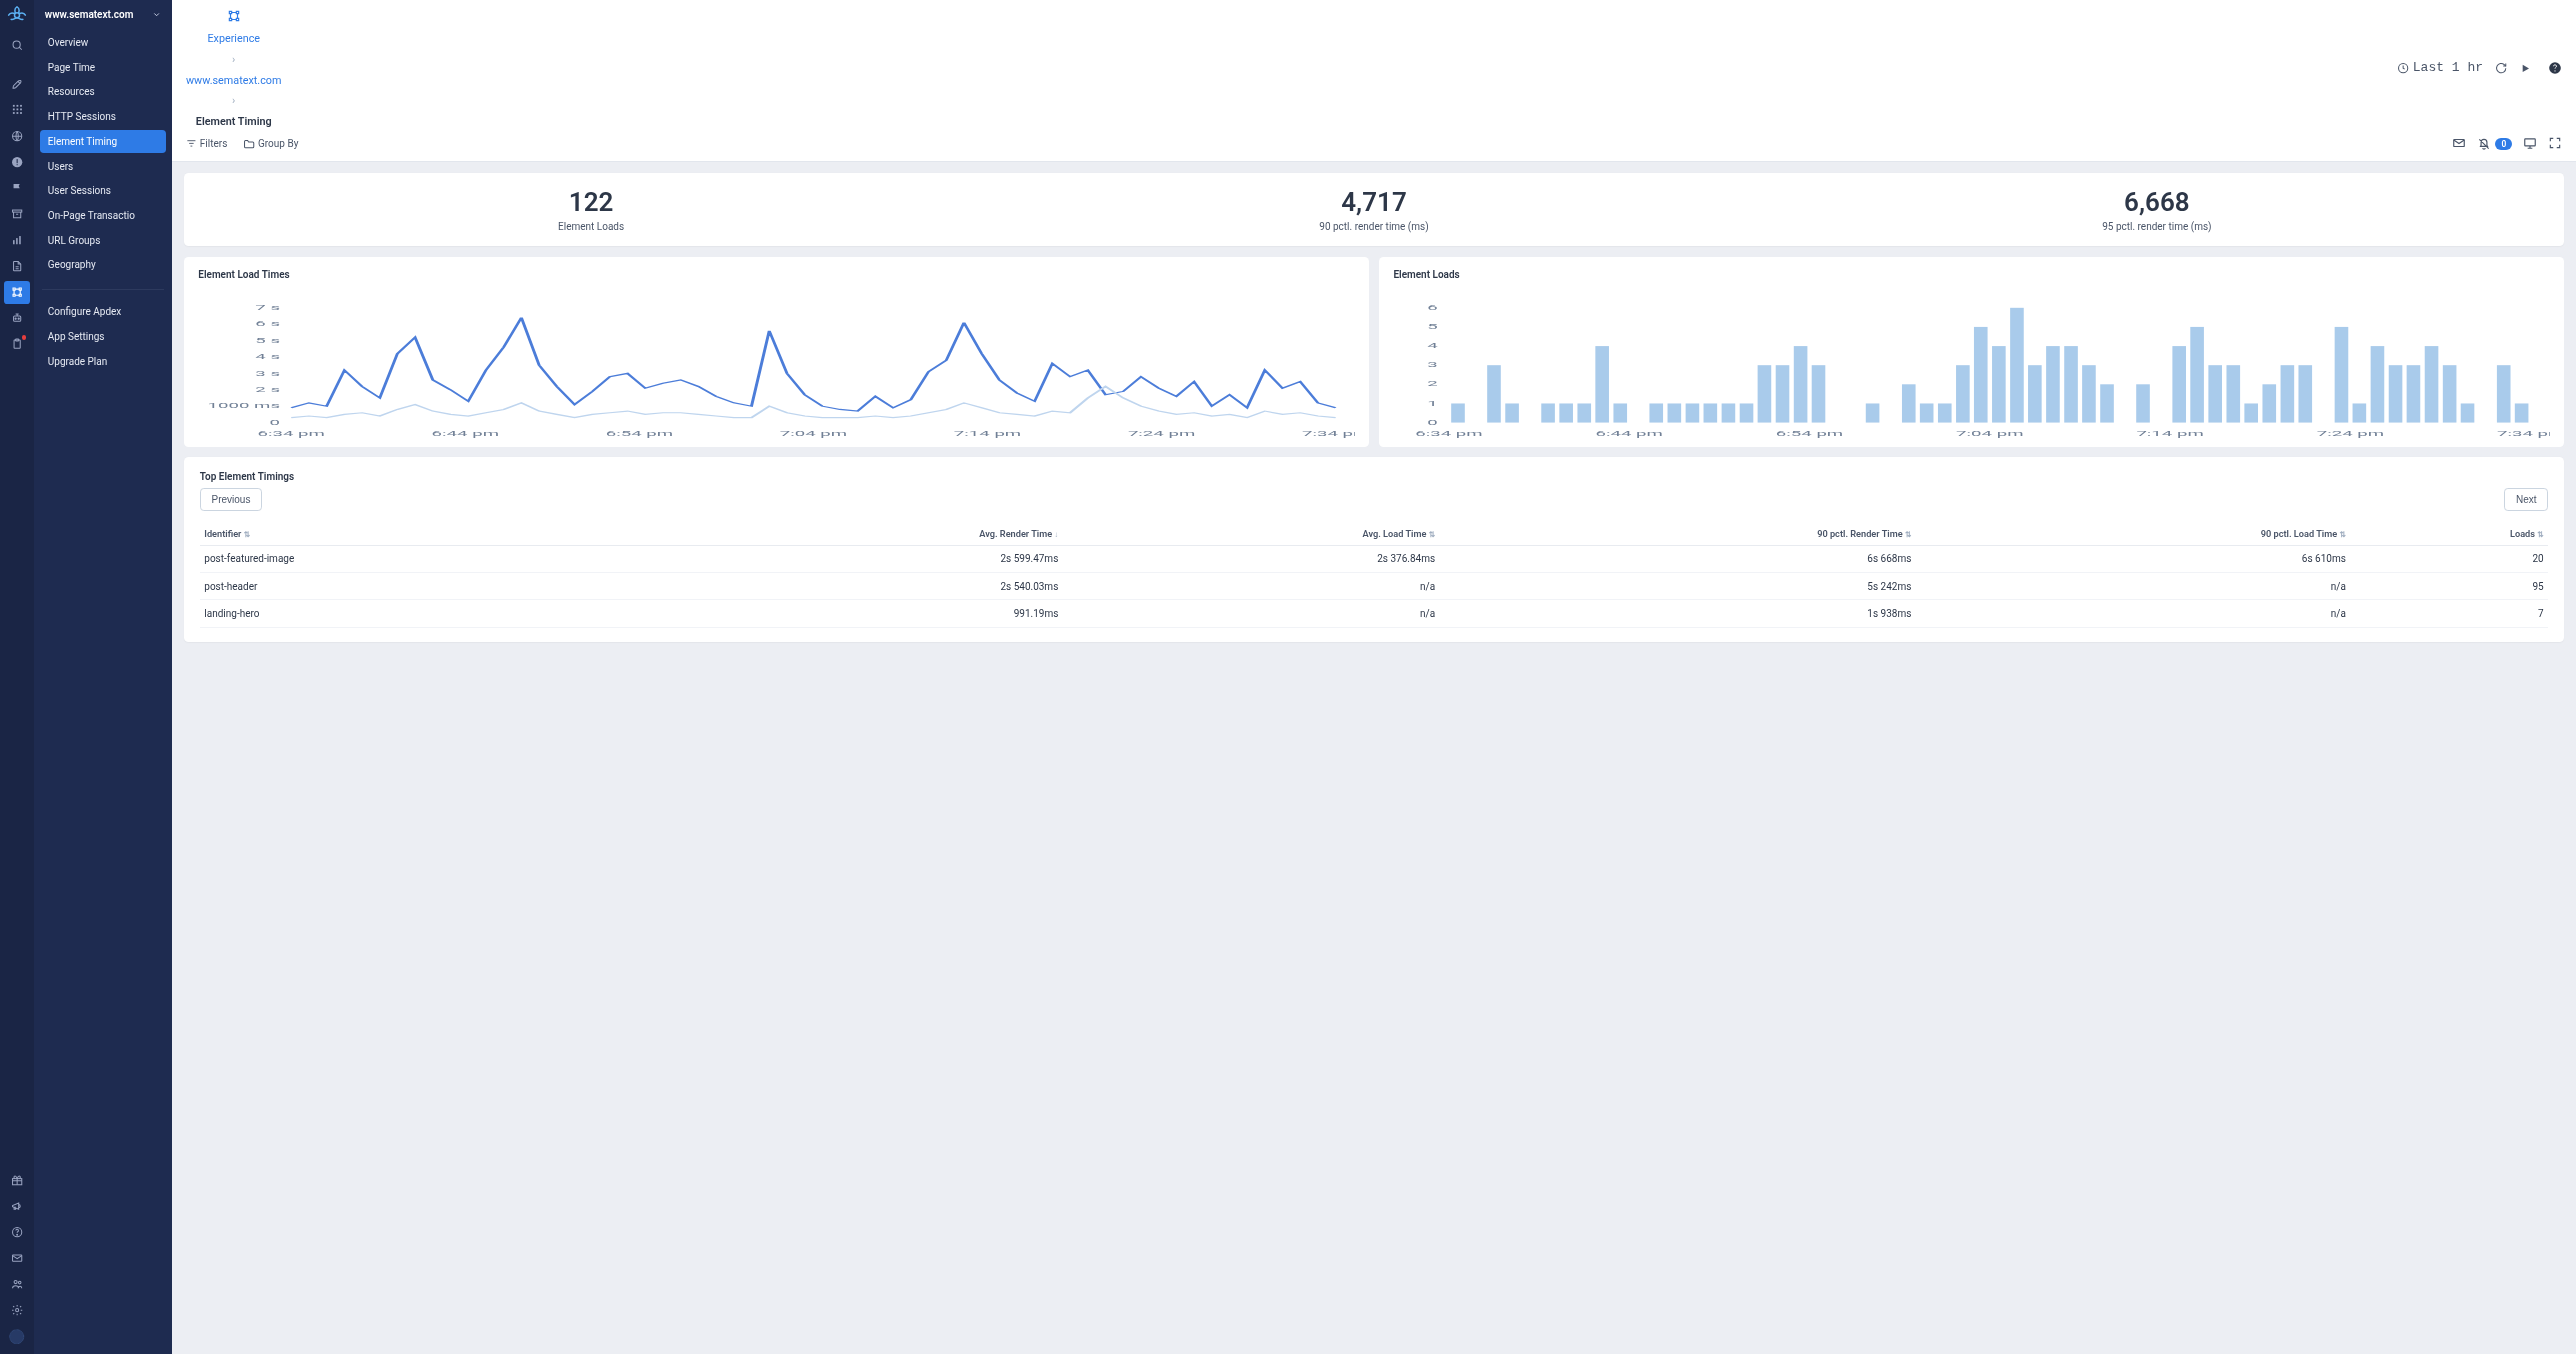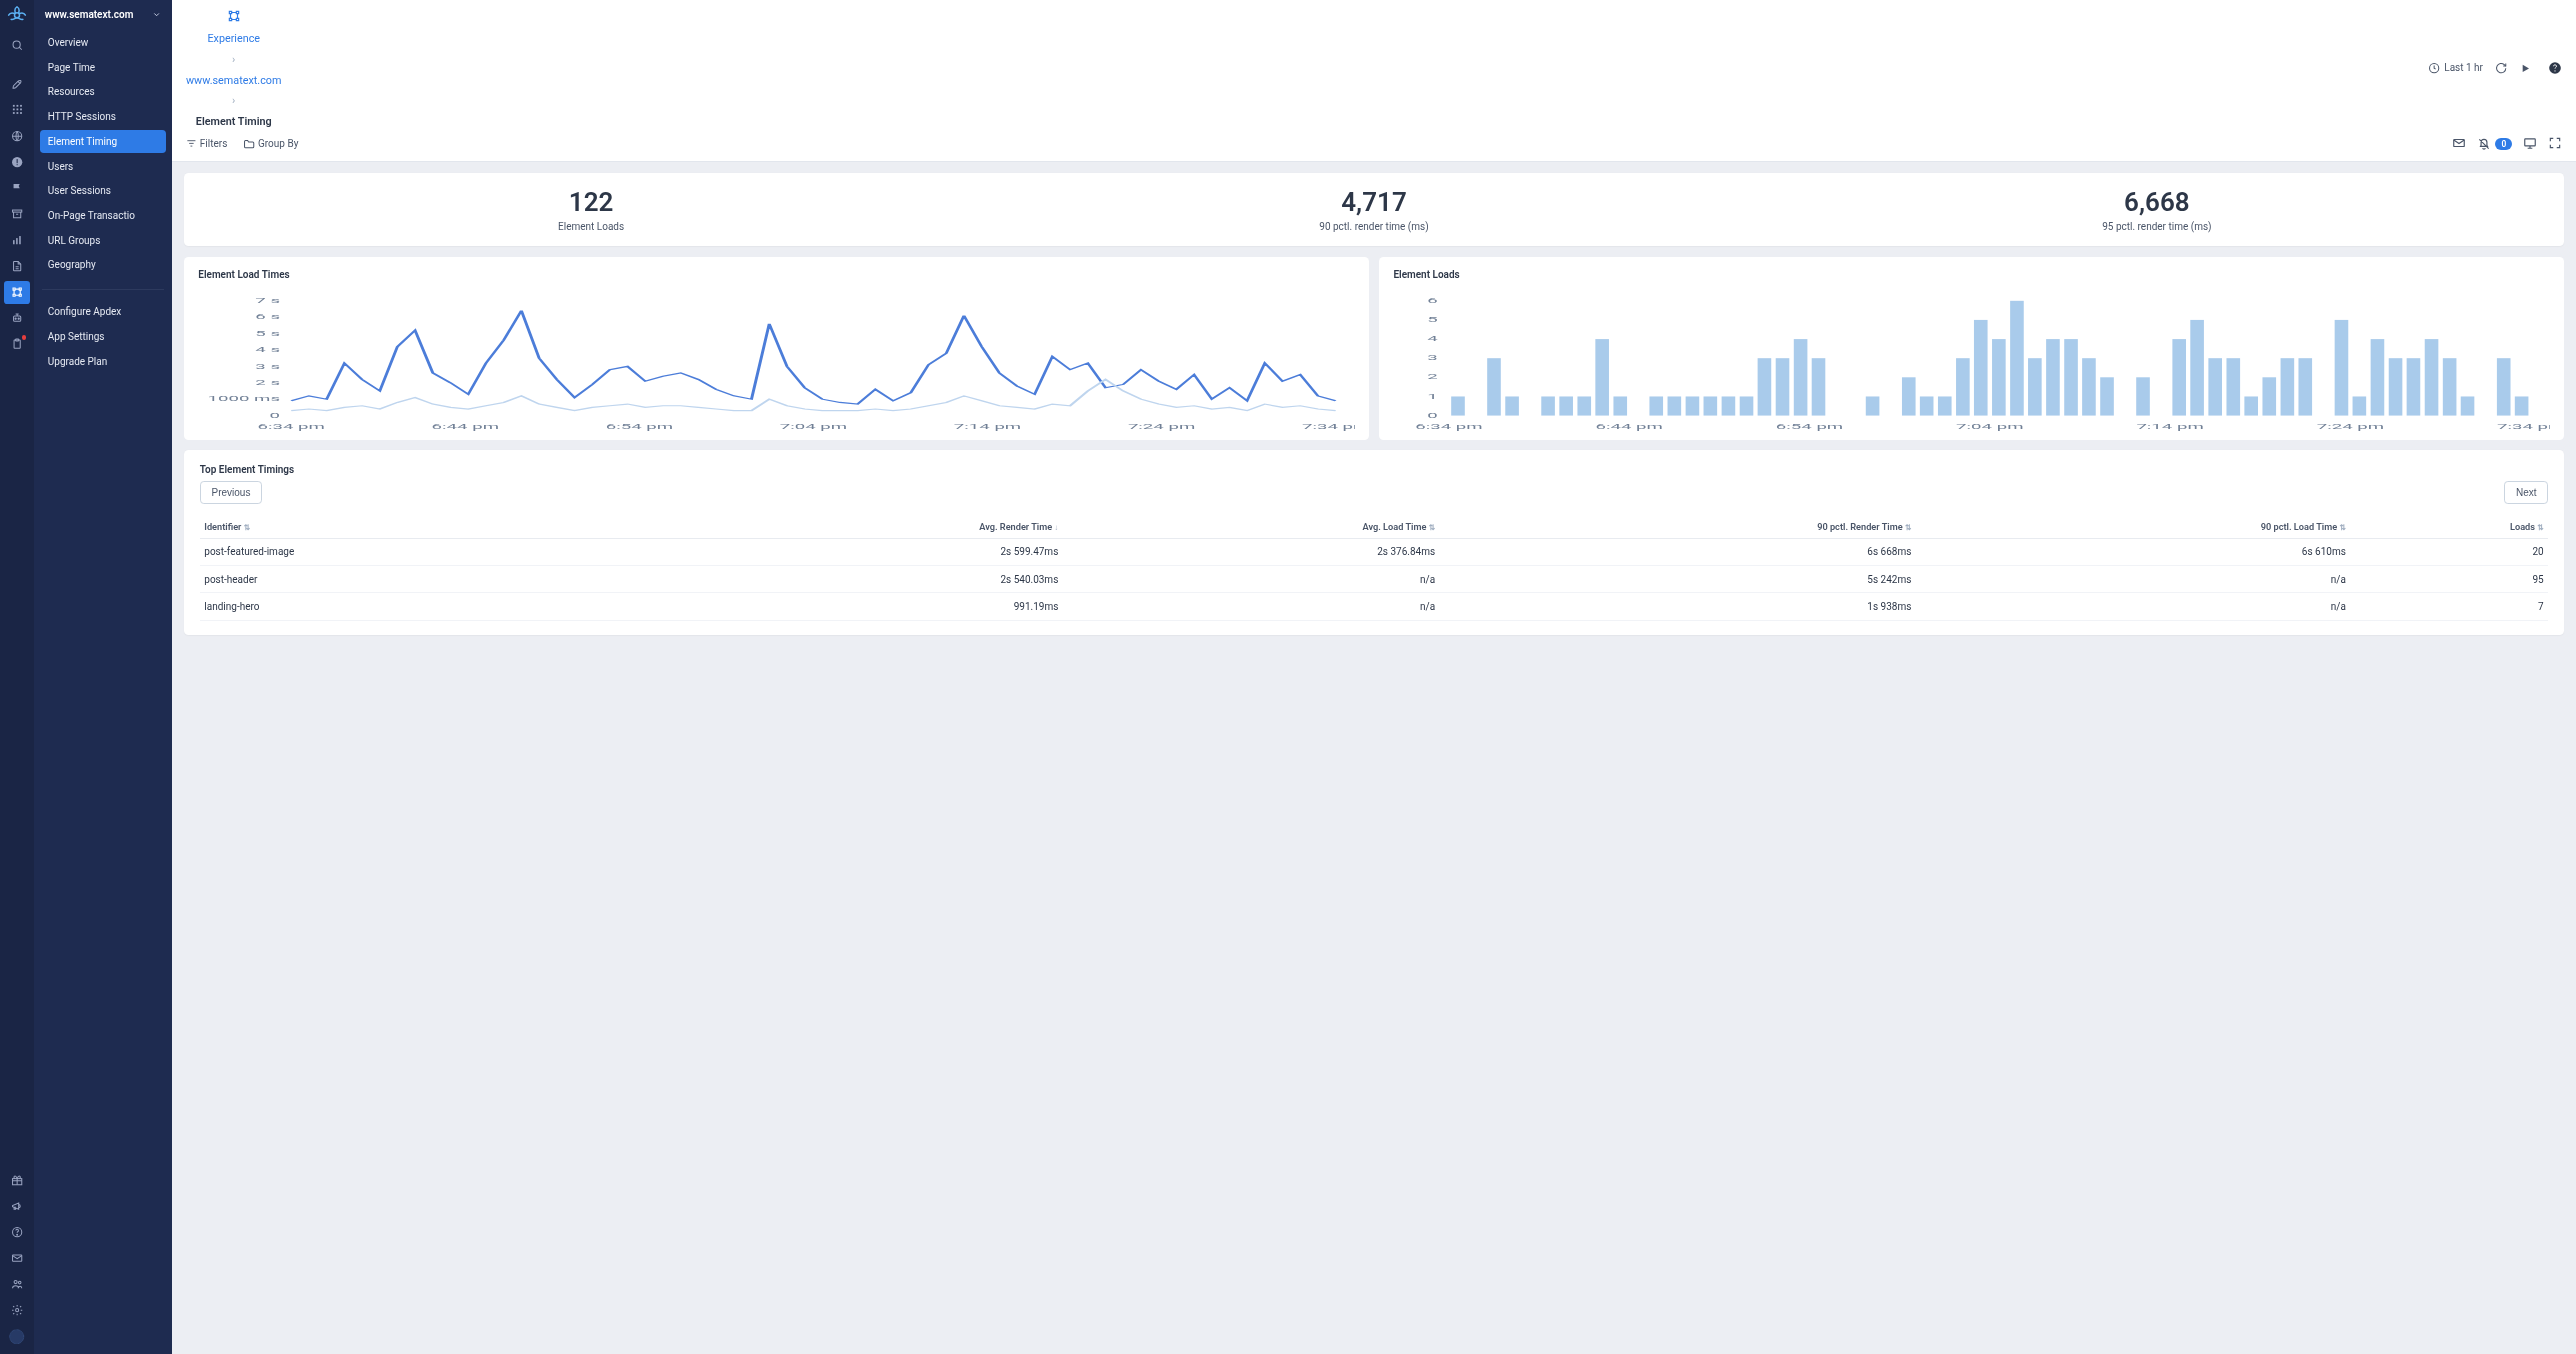--- a/index.html
+++ b/index.html
@@ -25,40 +25,40 @@
 
 .main { flex:1; display:flex; flex-direction:column; min-width:0;}
 .topbar { background:#fff; padding: 7.7px 14px 0 14px; border-bottom: 0.8px solid #E2E6ED;}
 .breadcrumb-row { display:flex; align-items:center; justify-content:space-between; }
 .breadcrumb { display:flex; align-items:center; gap:7.7px; font-size:10.8px;flex-direction:column;}
 .breadcrumb a { color:#2E7BE6; text-decoration:none; cursor:pointer;}
 .breadcrumb .sep { color:#A0AEC0; }
 .breadcrumb .current { color:#2D3748; font-weight:600; }
 .bc-icon { width:17px; height:17px; color:#2E7BE6; display:flex; align-items:center; justify-content:center;}
 .top-actions { display:flex; align-items:center; gap:10.8px; color:#4A5568;}
-.top-actions .tbtn { display:flex; align-items:center; gap:4px; cursor:pointer; font-size:10px;}
+.top-actions .tbtn { display:flex; align-items:center; gap:4px; cursor:pointer; font-size:13px;font-family:Liberation Mono, monospace;}
 .top-actions .icon { width:14px; height:14px; display:flex; align-items:center; justify-content:center; cursor:pointer;}
 
 .toolbar-row { display:flex; align-items:center; justify-content:space-between; padding: 7.7px 0 9.2px 0;}
 .toolbar-left { display:flex; align-items:center; gap:15.4px; color:#4A5568; font-size:10px;}
 .tool { display:flex; align-items:center; gap:3px; cursor:pointer;}
 .toolbar-right { display:flex; align-items:center; gap:10.8px;}
 .badge-pill { background:#2E7BE6; color:#fff; border-radius:7.7px; padding:0.8px 6.1px; font-size:8.4px; font-weight:600;}
 .toolbar-right .group { display:flex; align-items:center; gap:4.6px; cursor:pointer;}
 
 
 .content { padding: 10.8px 12.3px; overflow:auto; }
 .panel { background:#fff; border-radius:4.6px; padding:14px 15.4px; box-shadow: 0 0.8px 1.5px rgba(0,0,0,0.04); }
 .kpi-row { display:flex; justify-content:space-around; text-align:center; }
 .kpi-val { font-size:26px; font-weight:600; color:#2D3748; }
 .kpi-label { font-size:10px; color:#4A5568; margin-top:4.6px;}
 
 .charts-row { display:grid; grid-template-columns: 1fr 1fr; gap:10.8px; margin-top:10.8px; }
 .chart-panel { background:#fff; border-radius:4.6px; padding:12.3px 14px 6.1px 14px;}
-.chart-title { font-weight:600; color:#2D3748; margin-bottom:15px; font-size:10px;}
+.chart-title { font-weight:600; color:#2D3748; margin-bottom:22px; font-size:10px;}
 .chart-area { position:relative; height:138px; }
 .chart-area svg { width:100%; height:100%; }
 
 .table-panel { margin-top:10.8px; }
 .table-head-row { display:flex; justify-content:space-between; align-items:center; margin: 6.1px 0 10.8px 0; gap: 20px;}
 .btn-outline { border:0.8px solid #CBD5E0; background:#fff; color:#4A5568; padding:4.6px 10.8px; border-radius:3.8px; cursor:pointer; font-size:10px;}
 table { width:100%; border-collapse:collapse; }
 th { text-align:left; font-weight:600; color:#4A5568; font-size:9.2px; padding: 6.1px 4.6px; border-bottom:0.8px solid #E8EBF0;}
 th.right, td.right { text-align:right; }
 td { padding: 7.7px 4.6px; font-size:10px; color:#2D3748; border-bottom:0.8px solid #F1F3F7;}

